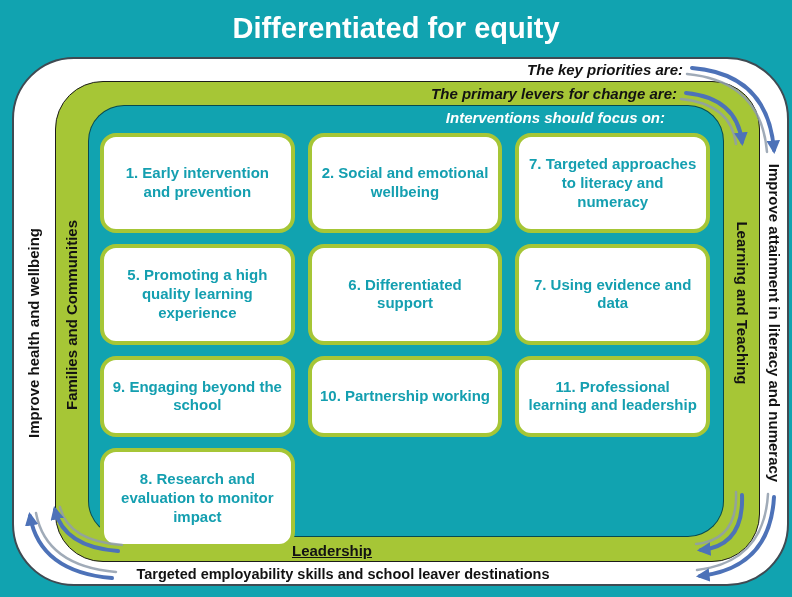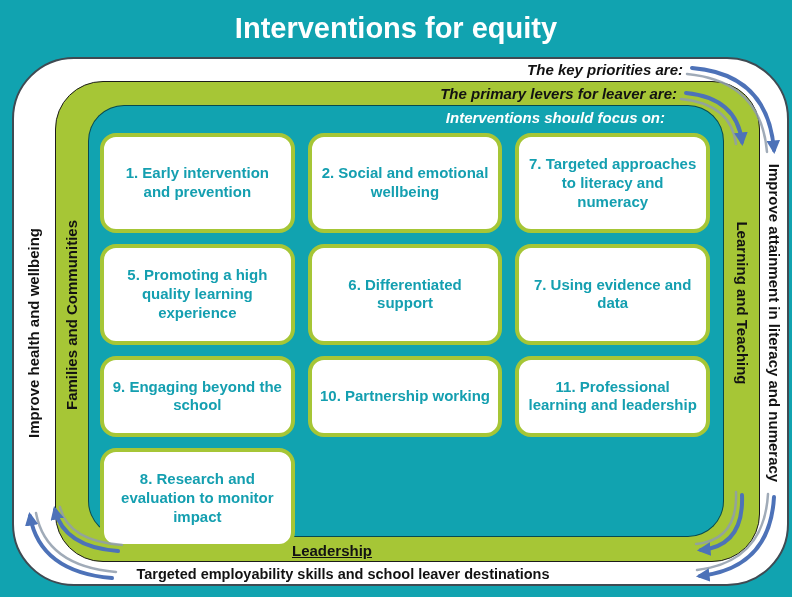--- a/index.html
+++ b/index.html
@@ -73,28 +73,28 @@
   .arrows{position:absolute; left:0; top:0; width:792px; height:597px; pointer-events:none;}
   .arrow-main{fill:none; stroke:var(--arrow); stroke-width:4; stroke-linecap:round;}
   .arrow-shadow{fill:none; stroke:var(--arrow_shadow); stroke-width:2.5; stroke-linecap:round; opacity:.85;}
   .arrowhead-fill{fill:var(--arrow);}
 </style>
 </head>
 <body>
 
 <div class="canvas">
 
-  <div class="title">Interventions for equity</div>
+  <div class="title">Differentiated for equity</div>
 
   <div class="ring outer"></div>
   <div class="ring middle"></div>
   <div class="ring inner"></div>
 
   <div class="band-label italic top-label lbl-key">The key priorities are:</div>
-  <div class="band-label italic top-label lbl-levers">The primary levers for leaver are:</div>
+  <div class="band-label italic top-label lbl-levers">The primary levers for change are:</div>
   <div class="band-label italic white top-label lbl-focus">Interventions should focus on:</div>
 
   <div class="side-label rot-left lbl-health">Improve health and wellbeing</div>
   <div class="side-label rot-left lbl-families">Families and Communities</div>
   <div class="side-label rot-right lbl-learning">Learning and Teaching</div>
   <div class="side-label rot-right lbl-attainment">Improve attainment in literacy and numeracy</div>
 
   <div class="bottom-label lbl-leadership">Leadership</div>
   <div class="bottom-label lbl-employability">Targeted employability skills and school leaver destinations</div>
 

